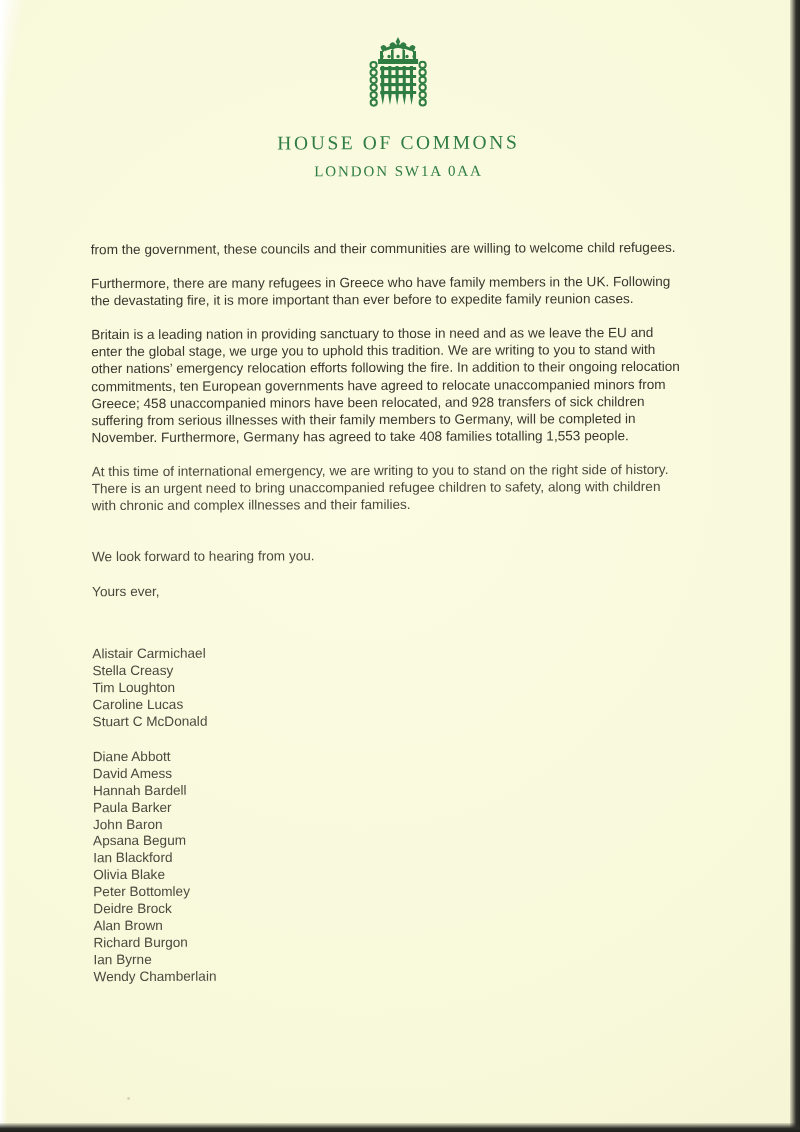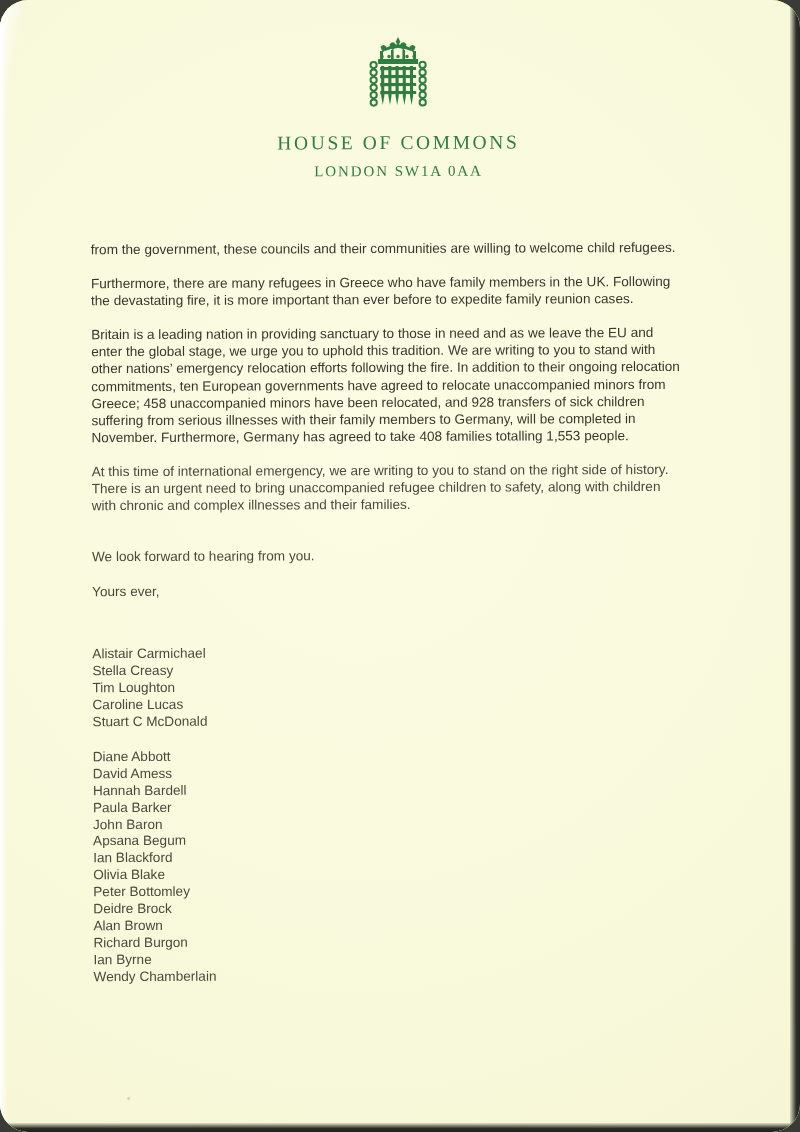--- a/index.html
+++ b/index.html
@@ -7,21 +7,20 @@
     padding: 0;
     background: #3a3a36;
   }
   .page {
     position: relative;
     width: 800px;
     height: 1132px;
     background: #bef264;
     overflow: hidden;
     font-family: "Liberation Sans", sans-serif;
-    border-radius: 28px;
   }
   
   .paper-tint {
     position: absolute;
     inset: 0;
     background:
       linear-gradient(100deg, #ffffff 0px, rgba(255,255,255,0.0) 26px),
       radial-gradient(ellipse 120% 90% at 45% 40%, #fcfce4 0%, #f7f7d8 72%, #f2f2d0 100%);
     pointer-events: none;
   }

